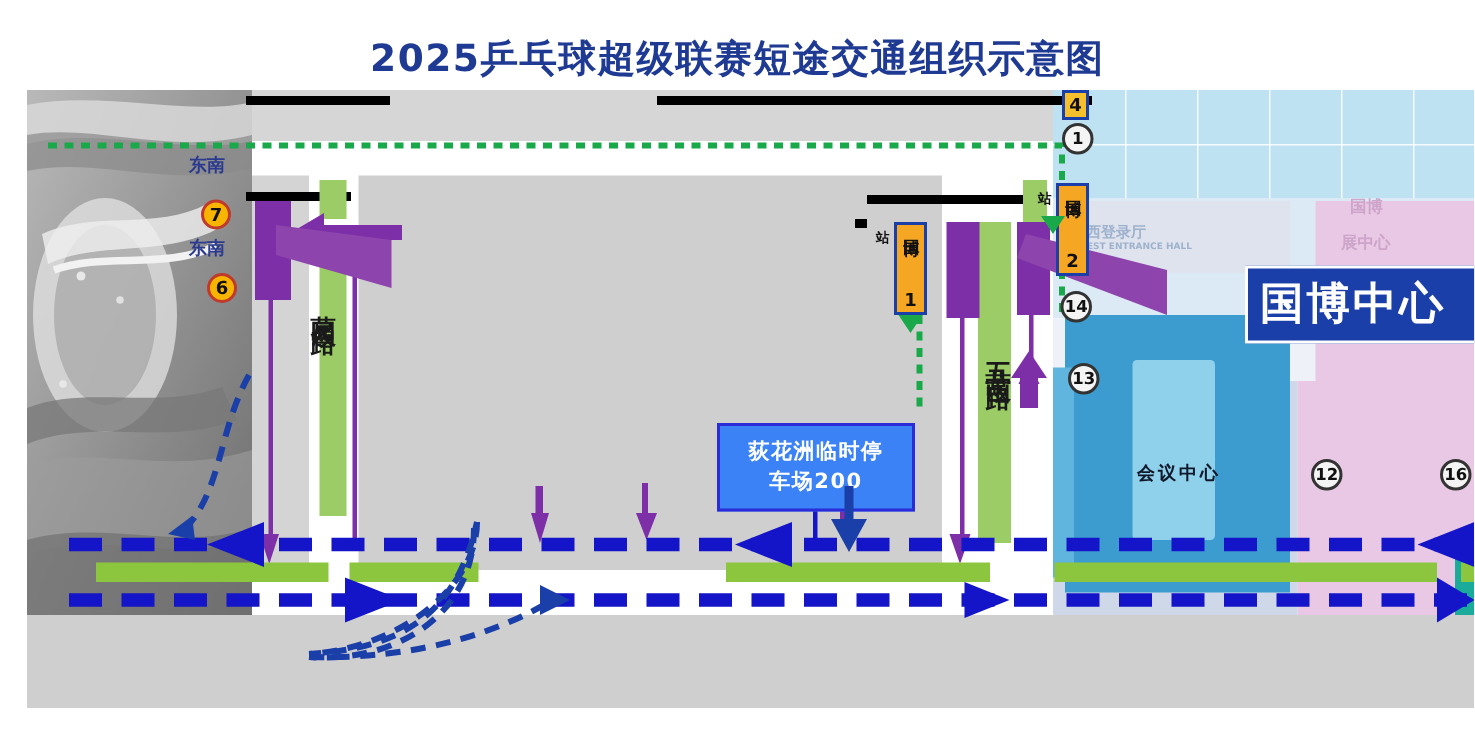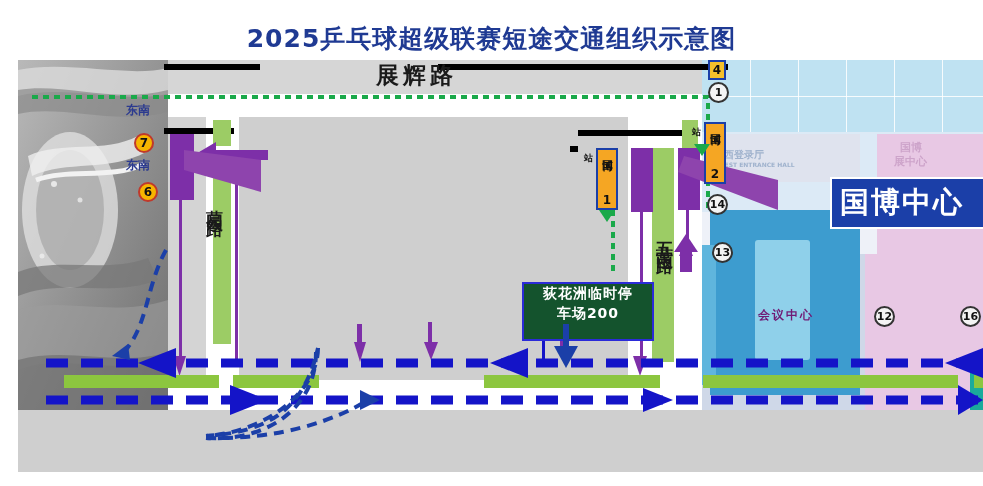--- a/index.html
+++ b/index.html
@@ -21,21 +21,21 @@
   .venue-water{position:absolute;left:0px;top:0px;width:281px;height:72px;background:#bfe2f2;}
   .venue-grid{position:absolute;left:0;top:0;width:281px;height:72px;}
   .venue-grid i{position:absolute;top:0;width:1px;height:72px;background:#ffffff;opacity:.85;}
   .venue-lightblue{position:absolute;left:0px;top:72px;width:281px;height:80px;background:#dceaf6;}
   .venue-pinkblk{position:absolute;background:#e8c8e4;}
   .venue-greyblk{position:absolute;background:#dfe3ee;}
   .venue-hall{position:absolute;left:8px;top:150px;width:150px;height:185px;background:#3d9ccf;}
   .venue-hall-inner{position:absolute;left:45px;top:30px;width:55px;height:120px;background:#8fd0ea;border-radius:3px;}
   .venue-hall2{position:absolute;left:0px;top:185px;width:14px;height:140px;background:#5fb5dd;}
   .venue-teal{position:absolute;left:268px;top:300px;width:13px;height:50px;background:#1aab9b;}
-  .venue-label{position:absolute;color:#701a75;font-size:12px;font-weight:bold;font-family:"DejaVu Sans",sans-serif;text-align:right;}
+  .venue-label{position:absolute;color:#0f172a;font-size:12px;font-weight:bold;font-family:"DejaVu Sans",sans-serif;text-align:right;}
   .venue-faint{position:absolute;color:#c99ec6;font-size:11px;font-weight:bold;font-family:"DejaVu Sans",sans-serif;opacity:.85;}
   .venue-faint2{position:absolute;color:#9fb2cd;font-size:10px;font-weight:bold;font-family:"DejaVu Sans",sans-serif;}
 
   .gbbanner{
     position:absolute;left:812px;top:117px;width:180px;height:52px;background:#1b3fa8;
     border:2px solid #ffffff;box-sizing:border-box;
     color:#ffffff;font-size:29px;font-weight:bold;letter-spacing:2px;
     display:flex;align-items:center;padding-left:8px;
     font-family:"DejaVu Sans",sans-serif;
   }
@@ -81,24 +81,24 @@
   .pline{position:absolute;background:#7d2fa8;width:3px;}
 
   
   .callout{
     position:absolute;background:#8e44ad;color:#ffffff;
     font-size:14px;font-weight:bold;line-height:1.45;
     display:flex;flex-direction:column;align-items:center;justify-content:center;
     text-align:center;letter-spacing:2px;font-family:"DejaVu Sans",sans-serif;
   }
   .bluebox{
-    position:absolute;background:#14532d;border:2px solid #2b2bd8;color:#ffffff;
+    position:absolute;background:#3b82f6;border:2px solid #2b2bd8;color:#ffffff;
     font-size:14px;font-weight:bold;line-height:1.4;
-    display:flex;flex-direction:column;align-items:center;
-    text-align:center;letter-spacing:1px;font-family:"DejaVu Sans",sans-serif;margin-left:44px;
+    display:flex;flex-direction:column;align-items:center;justify-content:center;
+    text-align:center;letter-spacing:1px;font-family:"DejaVu Sans",sans-serif;
   }
   .bluestem{position:absolute;background:#1414c8;width:3px;}
 
   
   .stopbox{
     position:absolute;width:22px;height:62px;background:#f5a623;border:2px solid #1b3fa8;
     box-sizing:border-box;display:flex;flex-direction:column;align-items:center;
   }
   .stopbox .zh{writing-mode:vertical-rl;text-orientation:upright;font-size:11px;font-weight:bold;color:#111;line-height:1;margin-top:1px;font-family:"DejaVu Sans",sans-serif;}
   .stopbox .num{font-size:12px;font-weight:bold;color:#111;margin-top:auto;margin-bottom:1px;font-family:"DejaVu Sans",sans-serif;}
@@ -157,21 +157,21 @@
       <div class="venue-pinkblk" style="left:163px;top:194px;width:118px;height:156px;"></div>
       <div class="venue-greyblk" style="left:0px;top:194px;width:163px;height:156px;background:#cfd8e8;"></div>
       <div class="venue-hall">
         <div class="venue-hall-inner"></div>
       </div>
       <div class="venue-hall2"></div>
       <div class="venue-teal"></div>
 
       <div class="venue-faint2" style="left:22px;top:88px;">西登录厅</div>
       <div class="venue-faint2" style="left:16px;top:101px;font-size:6px;">WEST ENTRANCE HALL</div>
-      <div class="venue-faint" style="left:198px;top:80px;">国博</div>
+      <div class="venue-faint" style="left:198px;top:70px;">国博</div>
       <div class="venue-faint" style="left:192px;top:94px;">展中心</div>
       <div class="venue-faint" style="left:182px;top:148px;">配套酒店</div>
       <div class="venue-label" style="left:56px;top:247px;letter-spacing:2px;">会议中心</div>
     </div>
 
     <div class="gbbanner">国博中心</div>
 
     <div class="aerial">
       <svg width="150" height="350" viewBox="0 0 150 350">
         <defs>
@@ -212,21 +212,20 @@
     </svg>
 
     <div class="vroad" style="left:195px;top:60px;width:18px;height:26px;"></div>
     <div class="vroad" style="left:195px;top:92px;width:18px;height:192px;"></div>
     <div class="vroad" style="left:634px;top:88px;width:22px;height:214px;"></div>
     <div class="vroad" style="left:664px;top:60px;width:16px;height:28px;"></div>
 
     <div class="vname" style="left:186px;top:136px;">葛园路</div>
     <div class="vname" style="left:636px;top:168px;">五营山路</div>
 
-    <div class="hname" style="left:358px;top:0px;">展辉路</div>
 
     <div class="pblock" style="left:152px;top:74px;width:24px;height:66px;"></div>
     <div class="pline" style="left:161px;top:140px;height:162px;"></div>
     <div class="pline" style="left:217px;top:92px;height:210px;"></div>
 
     <div class="pblock" style="left:613px;top:88px;width:22px;height:64px;"></div>
     <div class="pline" style="left:622px;top:152px;height:150px;"></div>
     <div class="pblock" style="left:660px;top:88px;width:22px;height:62px;"></div>
     <div class="pline" style="left:668px;top:150px;height:62px;"></div>
 

